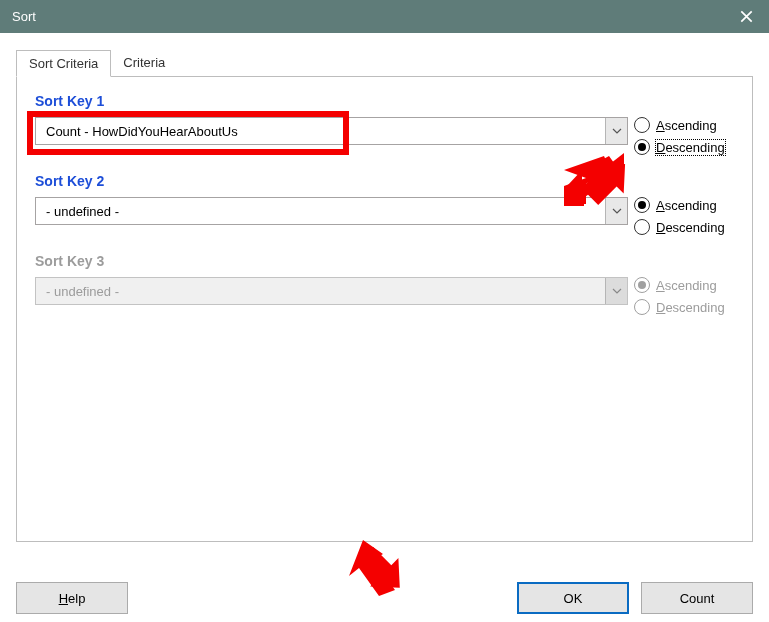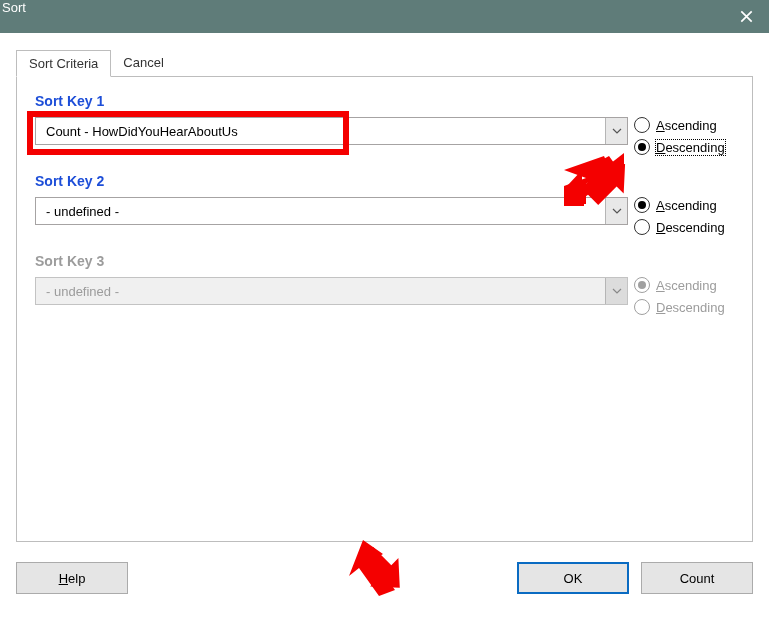--- a/index.html
+++ b/index.html
@@ -1,17 +1,17 @@
 <!DOCTYPE html>
 <html><head>
   <meta charset="utf-8">
   <style>
     * { box-sizing: border-box; margin: 0; padding: 0; }
     body { font-family: "Segoe UI", Tahoma, sans-serif; font-size: 13px; background: #fff; width: 769px; height: 622px; overflow: hidden; }
-    .titlebar { background: #5f7c79; color: #fff; height: 33px; display: flex; justify-content: space-between; padding-left: 2px; }
+    .titlebar { background: #5f7c79; color: #fff; height: 33px; display: flex; align-items: center; justify-content: space-between; padding-left: 12px; }
     .titlebar-text { font-size: 13px; }
     .close-btn { width: 46px; height: 33px; display: flex; align-items: center; justify-content: center; cursor: pointer; }
     .close-btn svg { width: 13px; height: 13px; }
     .outer { padding: 16px 16px 4px 16px; background: #fff; height: calc(622px - 33px); position: relative; }
     .tab-bar { display: flex; border-bottom: 1px solid #bdbdbd; }
     .tab { padding: 5px 12px; border: 1px solid transparent; border-bottom: none; margin-right: -1px; font-size: 13px; cursor: pointer; color: #333; }
     .tab.active { border: 1px solid #bdbdbd; border-bottom: 1px solid #fff; background: #fff; position: relative; top: 1px; }
     .tab-content { border: 1px solid #bdbdbd; border-top: none; padding: 16px 18px; height: 465px; }
     .sort-key { margin-bottom: 18px; }
     .sort-key-label { font-weight: bold; font-size: 14px; color: #1d4ed8; margin-bottom: 8px; display: block; }
@@ -24,21 +24,21 @@
     .radio-lbl { display: flex; align-items: center; gap: 6px; cursor: pointer; font-size: 13px; color: #000; }
     .radio-circle { width: 16px; height: 16px; border: 1px solid #333; border-radius: 50%; display: flex; align-items: center; justify-content: center; background: #fff; }
     .radio-circle.checked::after { content: ""; width: 8px; height: 8px; background: #000; border-radius: 50%; display: block; }
     .radio-text u { text-decoration: underline; }
     .dotted-focus { outline: 1px dotted #000; outline-offset: 0; }
     .disabled .sort-key-label, .disabled .dropdown-text, .disabled .radio-text { color: #9c9c9c; }
     .disabled .radio-circle { border-color: #a0a0a0; }
     .disabled .radio-circle.checked::after { background: #a0a0a0; }
     .disabled .dropdown { background: #f0f0f0; border-color: #c3c3c3; }
     .disabled .dropdown-arrow { background: #dcdcdc; }
-    .button-bar { position: absolute; bottom: 28px; left: 16px; right: 16px; display: flex; align-items: center; }
+    .button-bar { position: absolute; bottom: 8px; left: 16px; right: 16px; display: flex; align-items: center; }
     .btn { width: 112px; height: 32px; border: 1px solid #ababab; background: #e5e5e5; display: flex; align-items: center; justify-content: center; font-size: 13px; color: #000; cursor: pointer; }
     .btn.primary { border: 2px solid #0a6bc2; background: #e5e5e5; }
     .btn-gap { flex: 1; }
     .btn + .btn { margin-left: 12px; }
     
     .red-box { position: absolute; border: 6px solid #f40000; pointer-events: none; }
     .arrow-annot { position: absolute; pointer-events: none; }
   </style>
 </head>
 <body>
@@ -48,21 +48,21 @@
   <div class="close-btn">
     <svg viewBox="0 0 10 10">
         <path d="M1 1 L9 9 M9 1 L1 9" stroke="#fff" stroke-width="1.3"></path>
       </svg>
   </div>
 </div>
 
 <div class="outer">
   <div class="tab-bar">
     <div class="tab active">Sort Criteria</div>
-    <div class="tab">Cancel</div>
+    <div class="tab">Criteria</div>
   </div>
   <div class="tab-content">
 
     <div class="sort-key" style="position: relative;">
       <span class="sort-key-label">Sort Key 1</span>
       <div class="sort-key-row">
         <div class="dropdown">
           <div class="dropdown-text">Count - HowDidYouHearAboutUs</div>
           <div class="dropdown-arrow">
             <svg viewBox="0 0 10 6">

